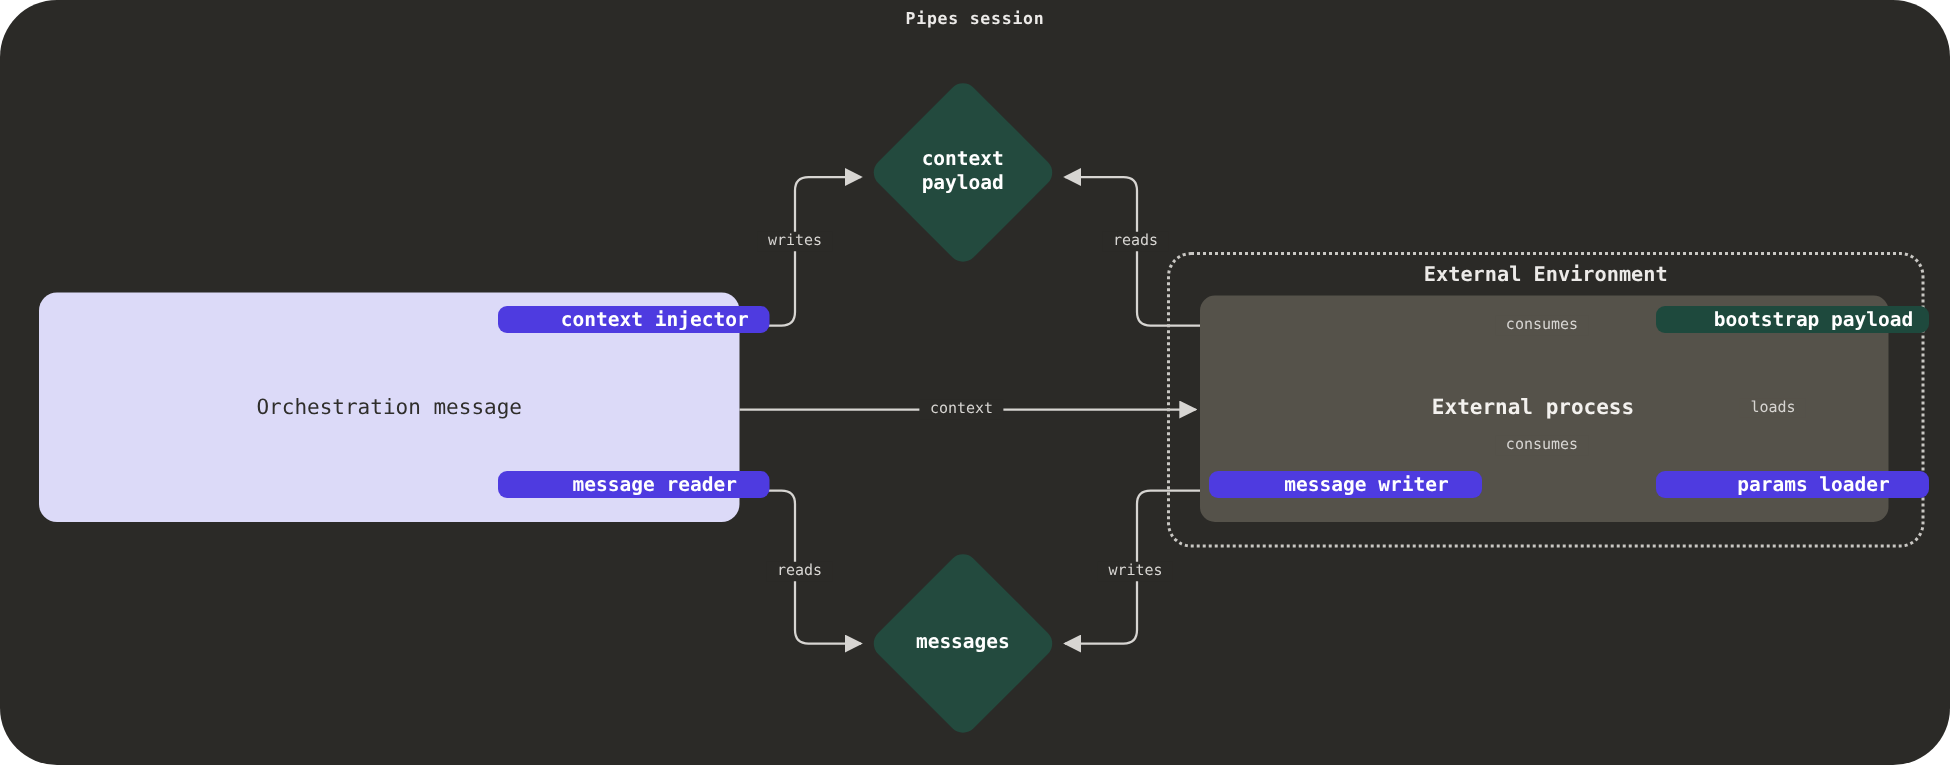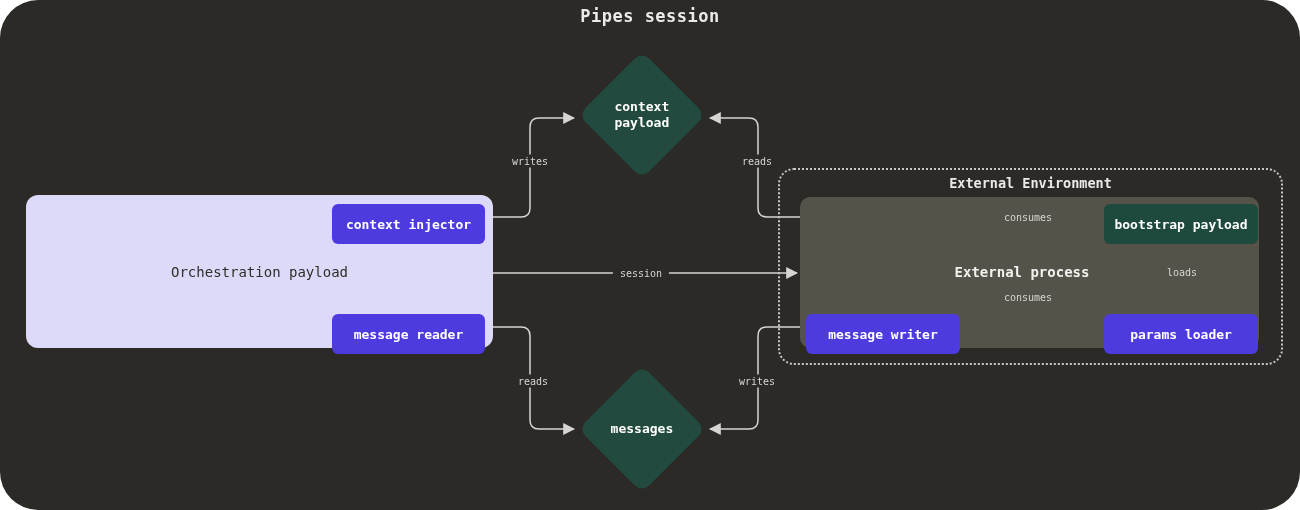--- a/index.html
+++ b/index.html
@@ -1,29 +1,29 @@
 <!DOCTYPE html>
 <html><head>
 <meta charset="utf-8">
 <style>
   html,body{margin:0;padding:0;background:#ffffff;}
   body{font-family:"DejaVu Sans Mono","Liberation Mono",monospace;}
   #canvas{position:relative;width:1300px;height:510px;background:#2b2a27;border-radius:38px;overflow:hidden;}
   .abs{position:absolute;}
-  #title{left:0;right:0;top:6px;text-align:center;font-size:17px;font-weight:bold;color:#eceae8;letter-spacing:.5px;}
+  #title{left:0;right:0;top:6px;text-align:center;font-size:11px;font-weight:bold;color:#eceae8;letter-spacing:.5px;}
   
   #edges-svg{left:0;top:0;width:1300px;height:510px;pointer-events:none;}
   
   .edge-label{transform:translate(-50%,-50%);font-size:10px;color:#d7d5d2;background:#2b2a27;padding:1px 7px;white-space:nowrap;}
   .edge-label.on-gray{background:#55524a;}
   
   #orch-box{left:26px;top:195px;width:467px;height:153px;background:#dcdaf8;border-radius:12px;}
   #orch-label{left:26px;top:264px;width:467px;text-align:center;font-size:14px;color:#2f2e2b;}
-  .chip{height:40px;border-radius:6px;display:flex;align-items:center;justify-content:center;
-        font-size:13px;font-weight:bold;color:#ffffff;white-space:nowrap;}
+  .chip{height:18px;border-radius:6px;display:flex;align-items:center;justify-content:center;
+        font-size:13px;font-weight:bold;color:#ffffff;white-space:nowrap;padding-left:28px;}
   .chip.purple{background:#4e3be0;}
   .chip.green{background:#1e493d;}
   #chip-context-injector{left:332px;top:204px;width:153px;}
   #chip-message-reader{left:332px;top:314px;width:153px;text-align:right;}
   
   #ext-env{left:778px;top:168px;width:505px;height:197px;border:2px dotted #c9c7c3;border-radius:16px;box-sizing:border-box;}
   #ext-env-label{left:778px;top:175px;width:505px;text-align:center;font-size:13.5px;font-weight:bold;color:#eceae8;}
   #ext-proc{left:800px;top:197px;width:459px;height:151px;background:#55524a;border-radius:10px;}
   #ext-proc-label{left:800px;top:264px;width:444px;text-align:center;font-size:14px;font-weight:bold;color:#f3f1ee;}
   #chip-context-loader{left:806px;top:204px;width:154px;}
@@ -64,34 +64,34 @@
   </svg>
 
   <div class="abs diamond" id="diamond-context-payload">
     <div class="diamond-label">context payload</div>
   </div>
   <div class="abs diamond" id="diamond-messages">
     <div class="diamond-label">messages</div>
   </div>
 
   <div class="abs" id="orch-box"></div>
-  <div class="abs" id="orch-label">Orchestration payload</div>
+  <div class="abs" id="orch-label">Orchestration message</div>
   <div class="abs chip purple" id="chip-context-injector">context injector</div>
   <div class="abs chip purple" id="chip-message-reader">message reader</div>
 
   <div class="abs" id="ext-env"></div>
   <div class="abs" id="ext-env-label">External Environment</div>
   <div class="abs" id="ext-proc"></div>
   <div class="abs" id="ext-proc-label">External process</div>
   <div class="abs chip green" id="chip-bootstrap-payload">bootstrap payload</div>
   <div class="abs chip purple" id="chip-message-writer">message writer</div>
   <div class="abs chip purple" id="chip-params-loader">params loader</div>
 
   <div class="abs edge-label" style="left:530px;top:161px;">writes</div>
   <div class="abs edge-label" style="left:757px;top:161px;">reads</div>
-  <div class="abs edge-label" style="left:641px;top:273px;">session</div>
+  <div class="abs edge-label" style="left:641px;top:273px;">context</div>
   <div class="abs edge-label on-gray" style="left:1028px;top:217px;">consumes</div>
   <div class="abs edge-label on-gray" style="left:1182px;top:272px;">loads</div>
   <div class="abs edge-label on-gray" style="left:1028px;top:297px;">consumes</div>
   <div class="abs edge-label" style="left:533px;top:381px;">reads</div>
   <div class="abs edge-label" style="left:757px;top:381px;">writes</div>
 
 </div>
 
 </body></html>

